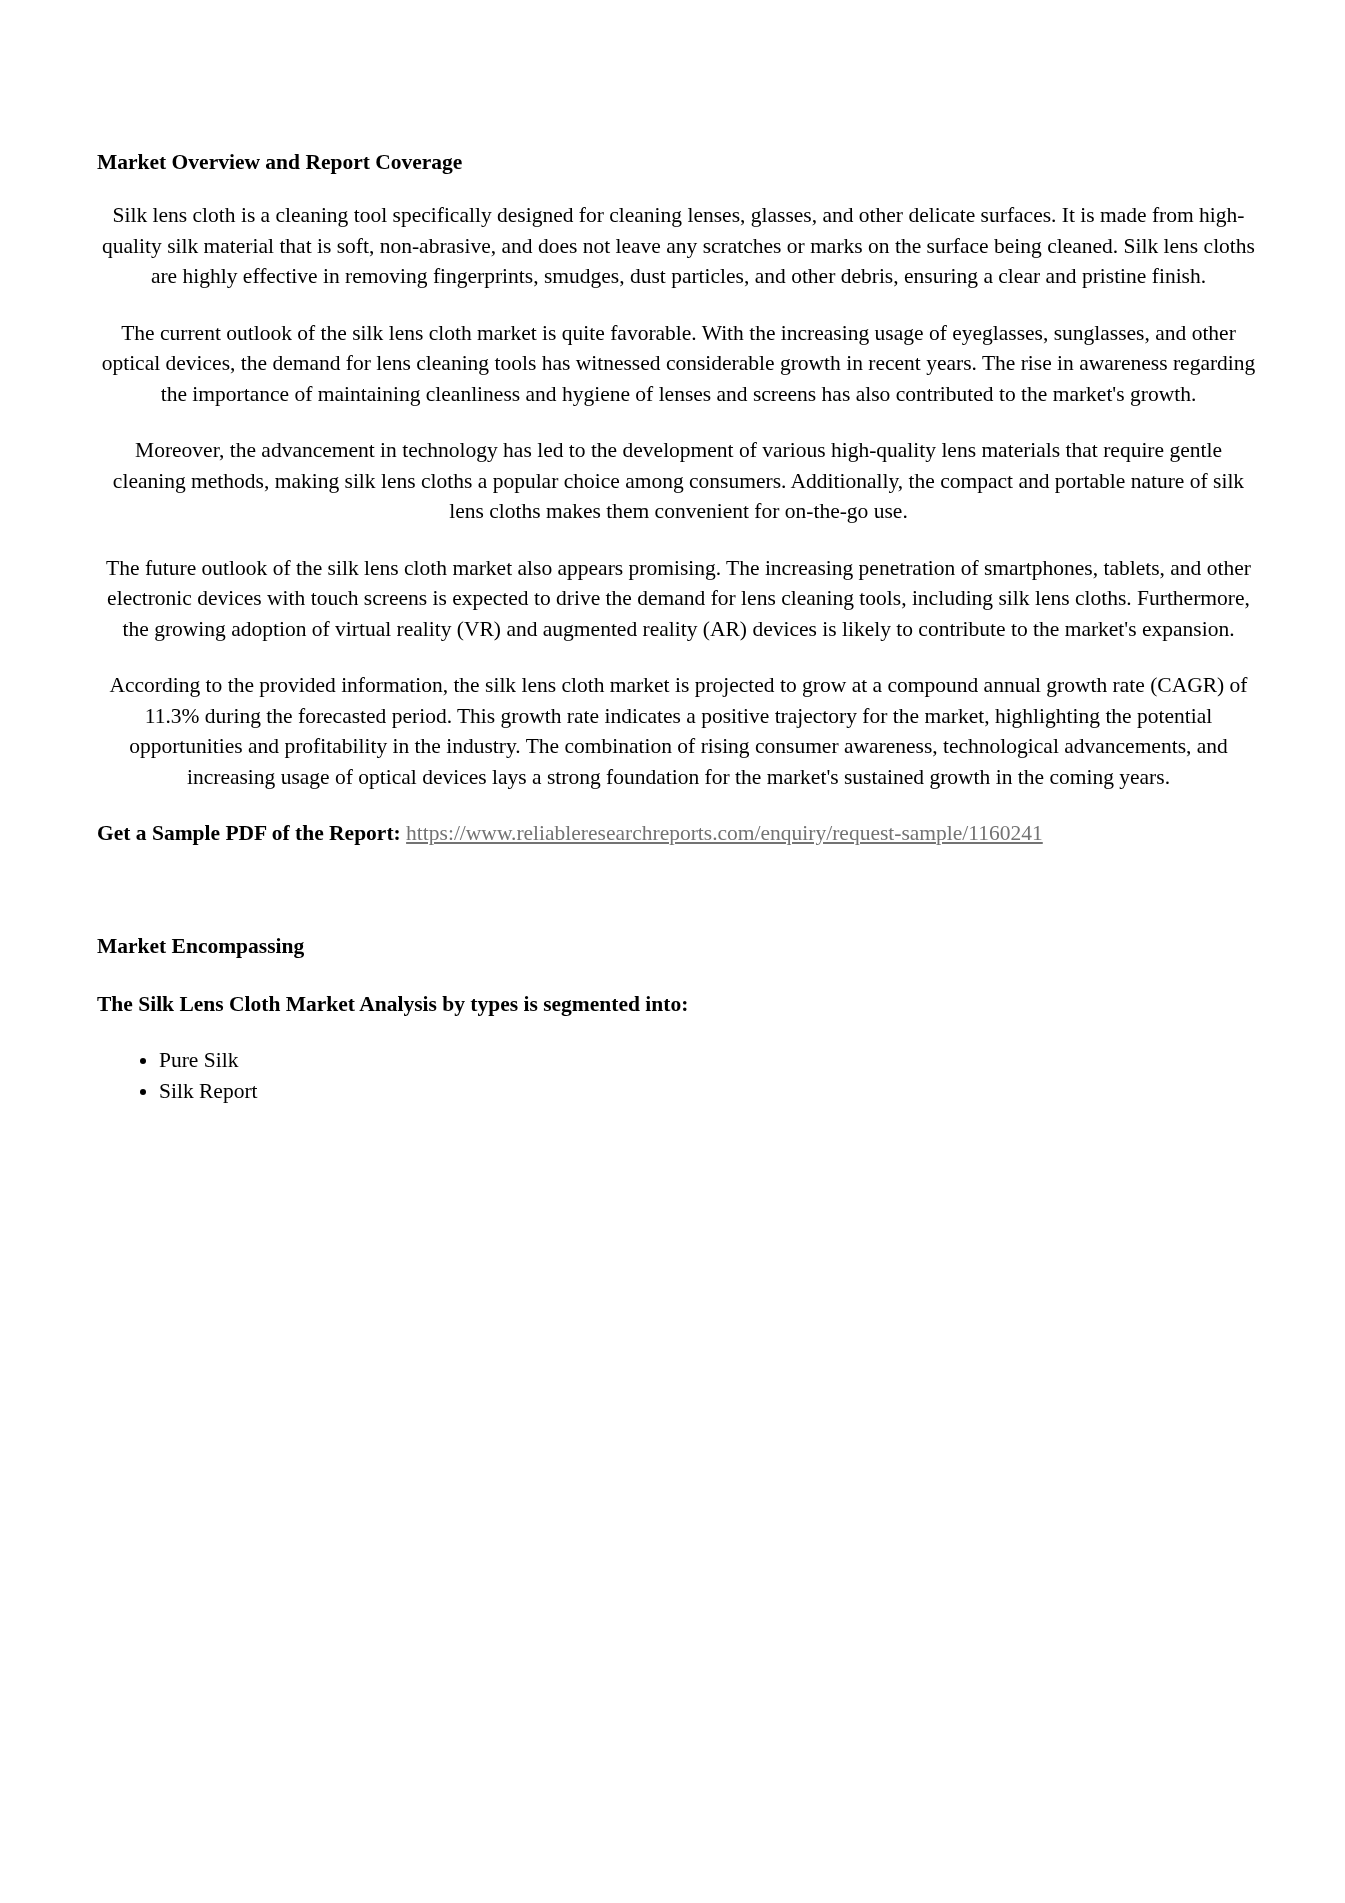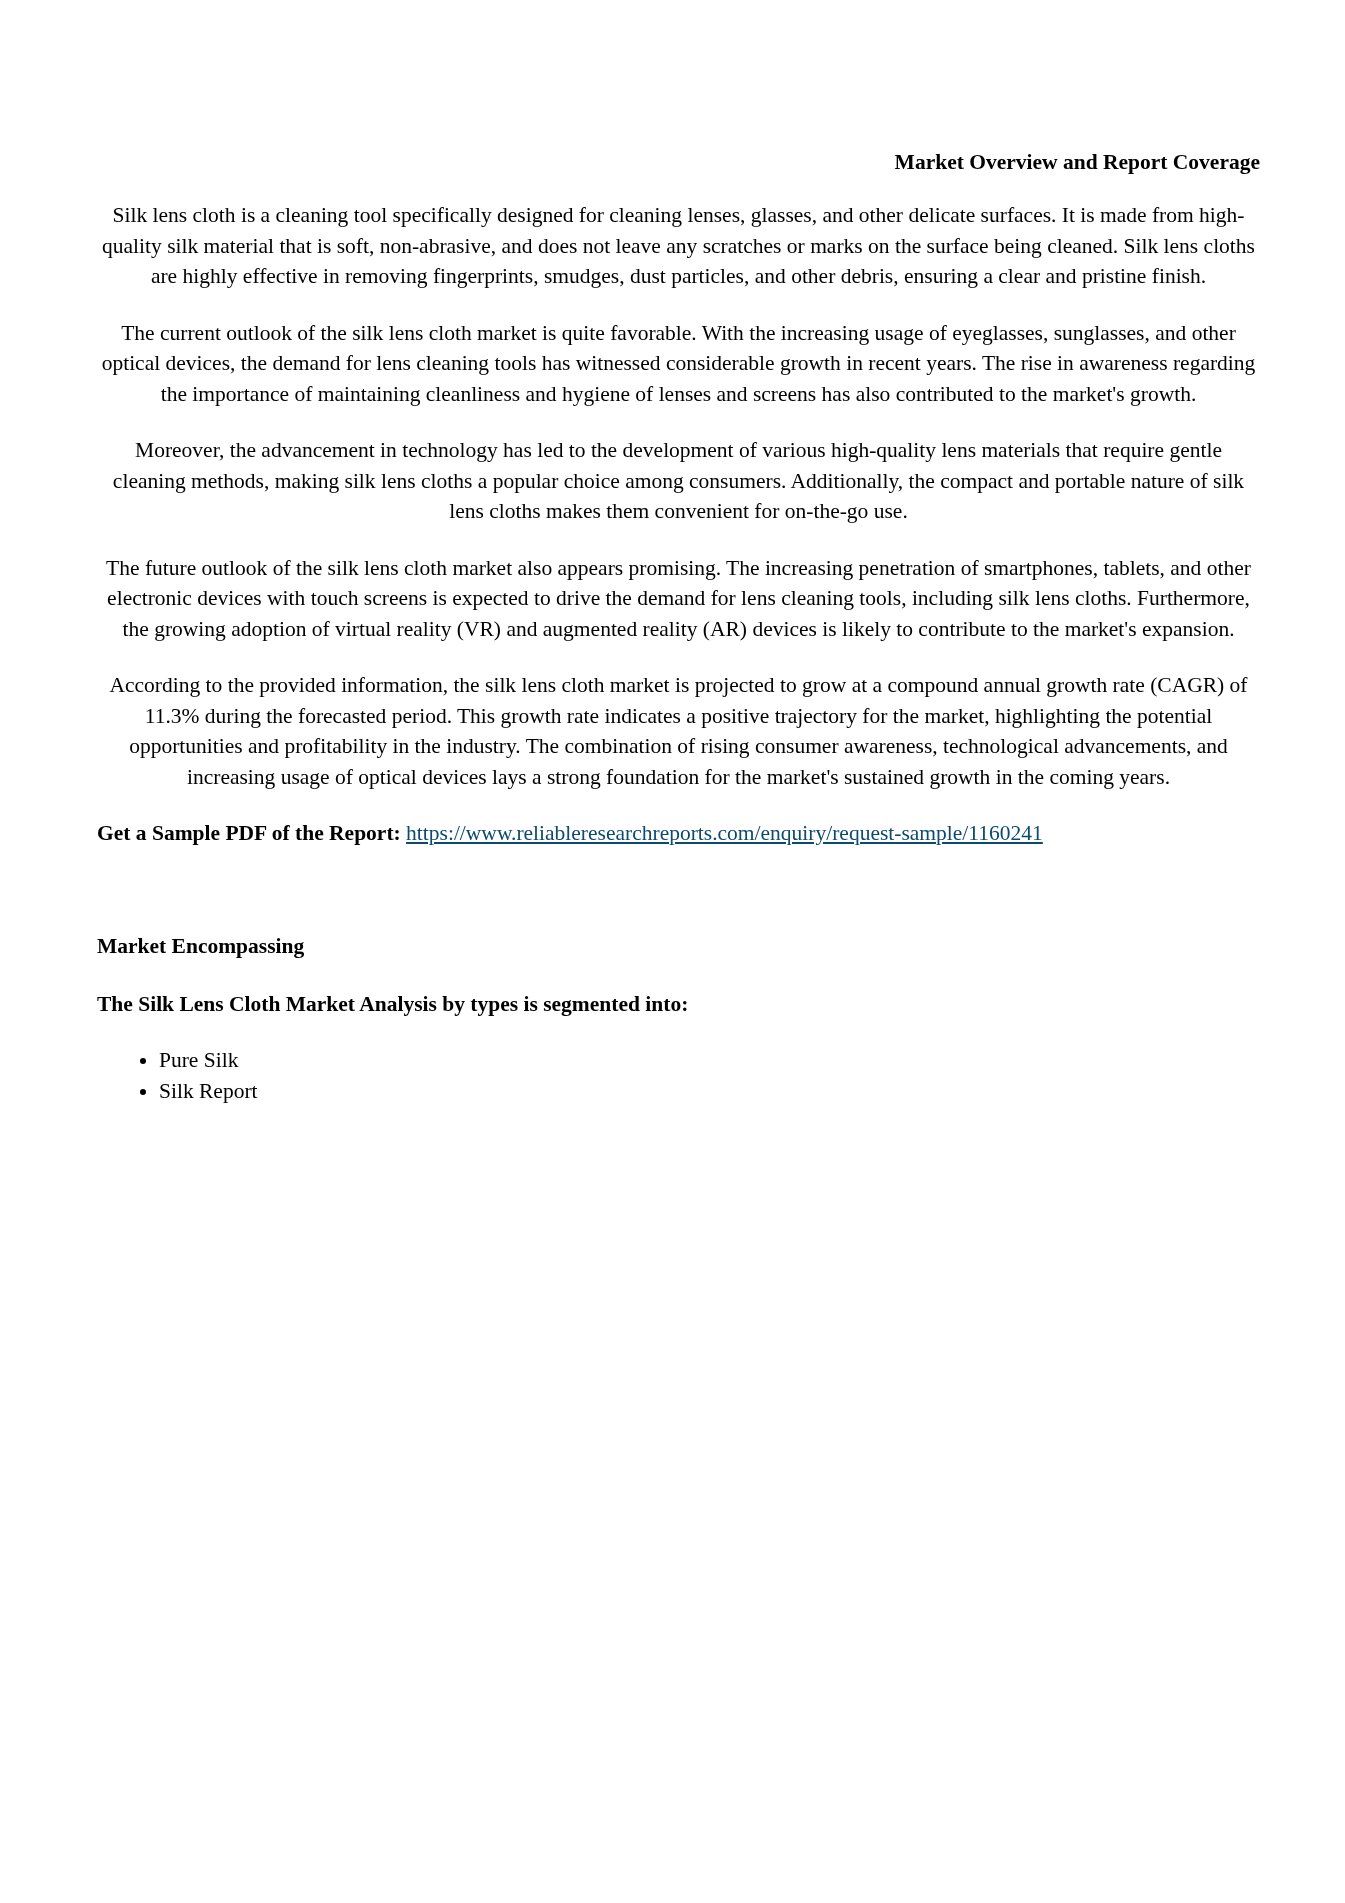--- a/index.html
+++ b/index.html
@@ -28,42 +28,41 @@
     font-weight: bold;
     margin: 0 0 44px 0;
     letter-spacing: 0.1px;
     max-width: 1130px;
   }
   .section-heading {
     font-size: 21.5px;
     line-height: 28px;
     font-weight: bold;
     margin: 0 0 24px 0;
-    text-align: right;
   }
   .body-par {
     font-size: 21.5px;
     line-height: 30.5px;
     margin: 0 0 26px 0;
     max-width: 1163px;
     text-align: center;
   }
   .body-par:last-child { margin-bottom: 0; }
 
   .link-par {
     font-size: 21.5px;
     line-height: 30.5px;
     margin: 0 0 26px 0;
     max-width: 1163px;
   }
   .link-label {
     font-weight: bold;
   }
   .doc-link {
-    color: #0c4a6e;
+    color: #737373;
     text-decoration: underline;
     word-break: break-all;
   }
   .spacer-gap {
     height: 56px;
   }
   .seg-heading {
     font-size: 21.5px;
     line-height: 30px;
     font-weight: bold;

